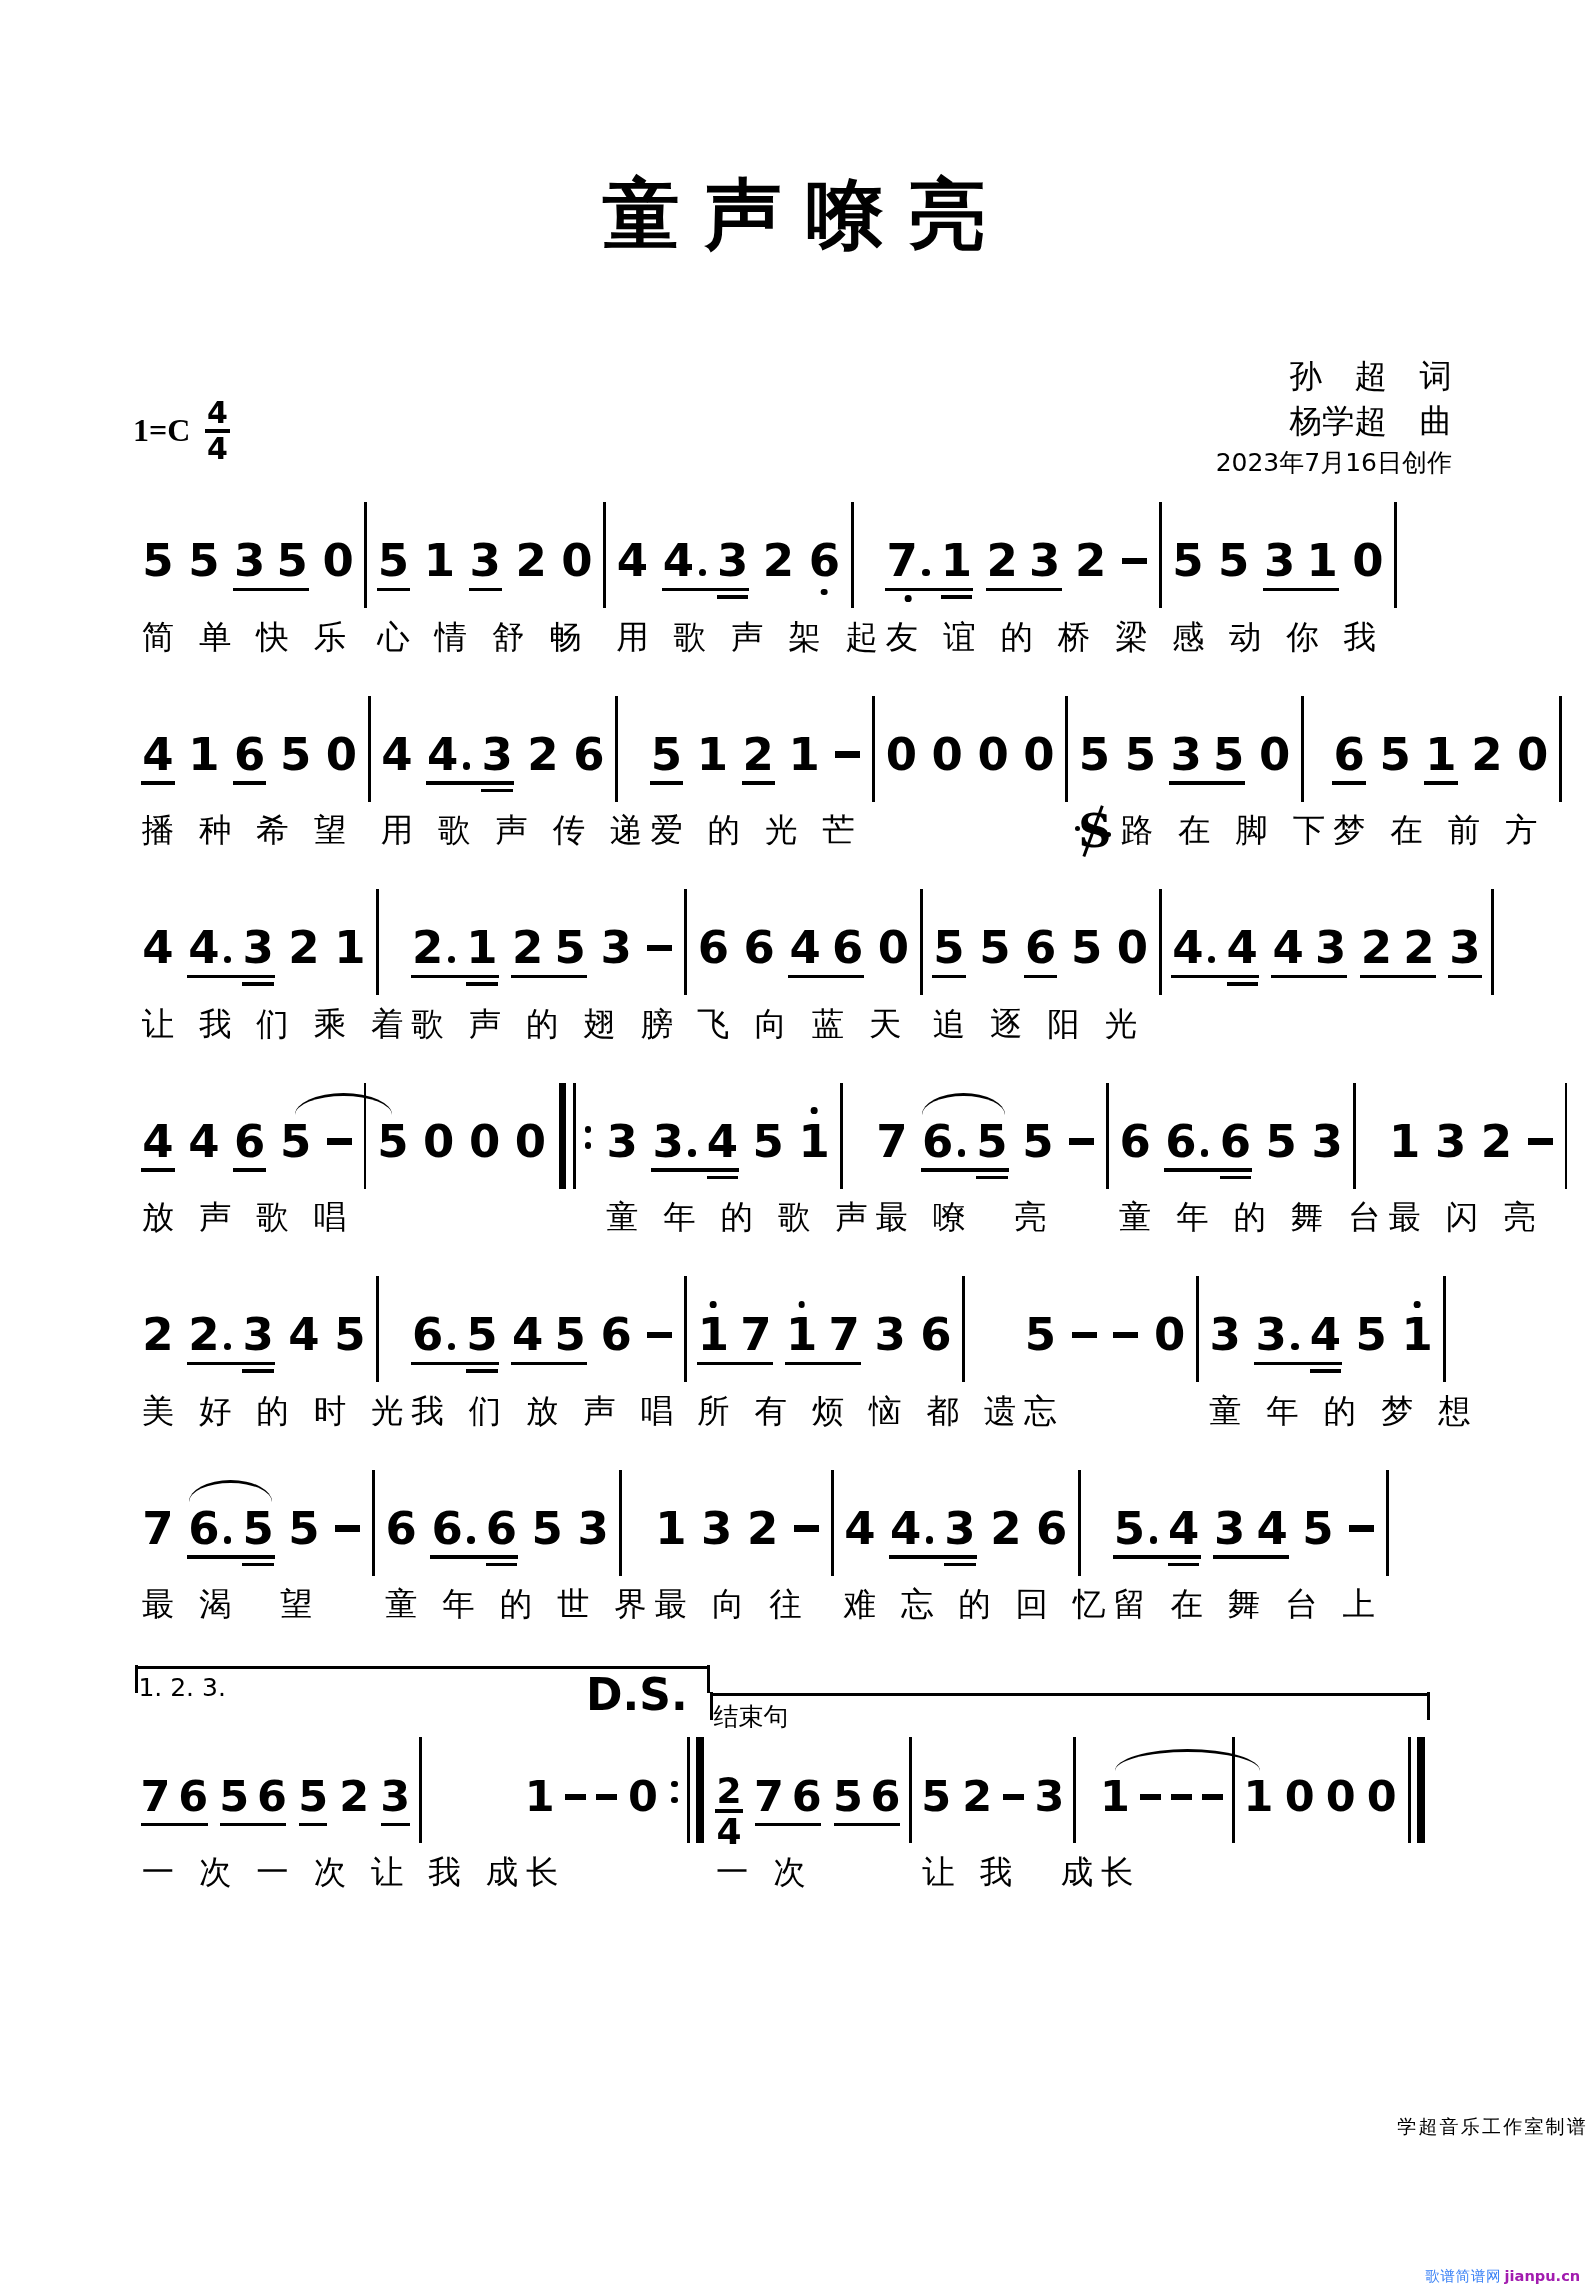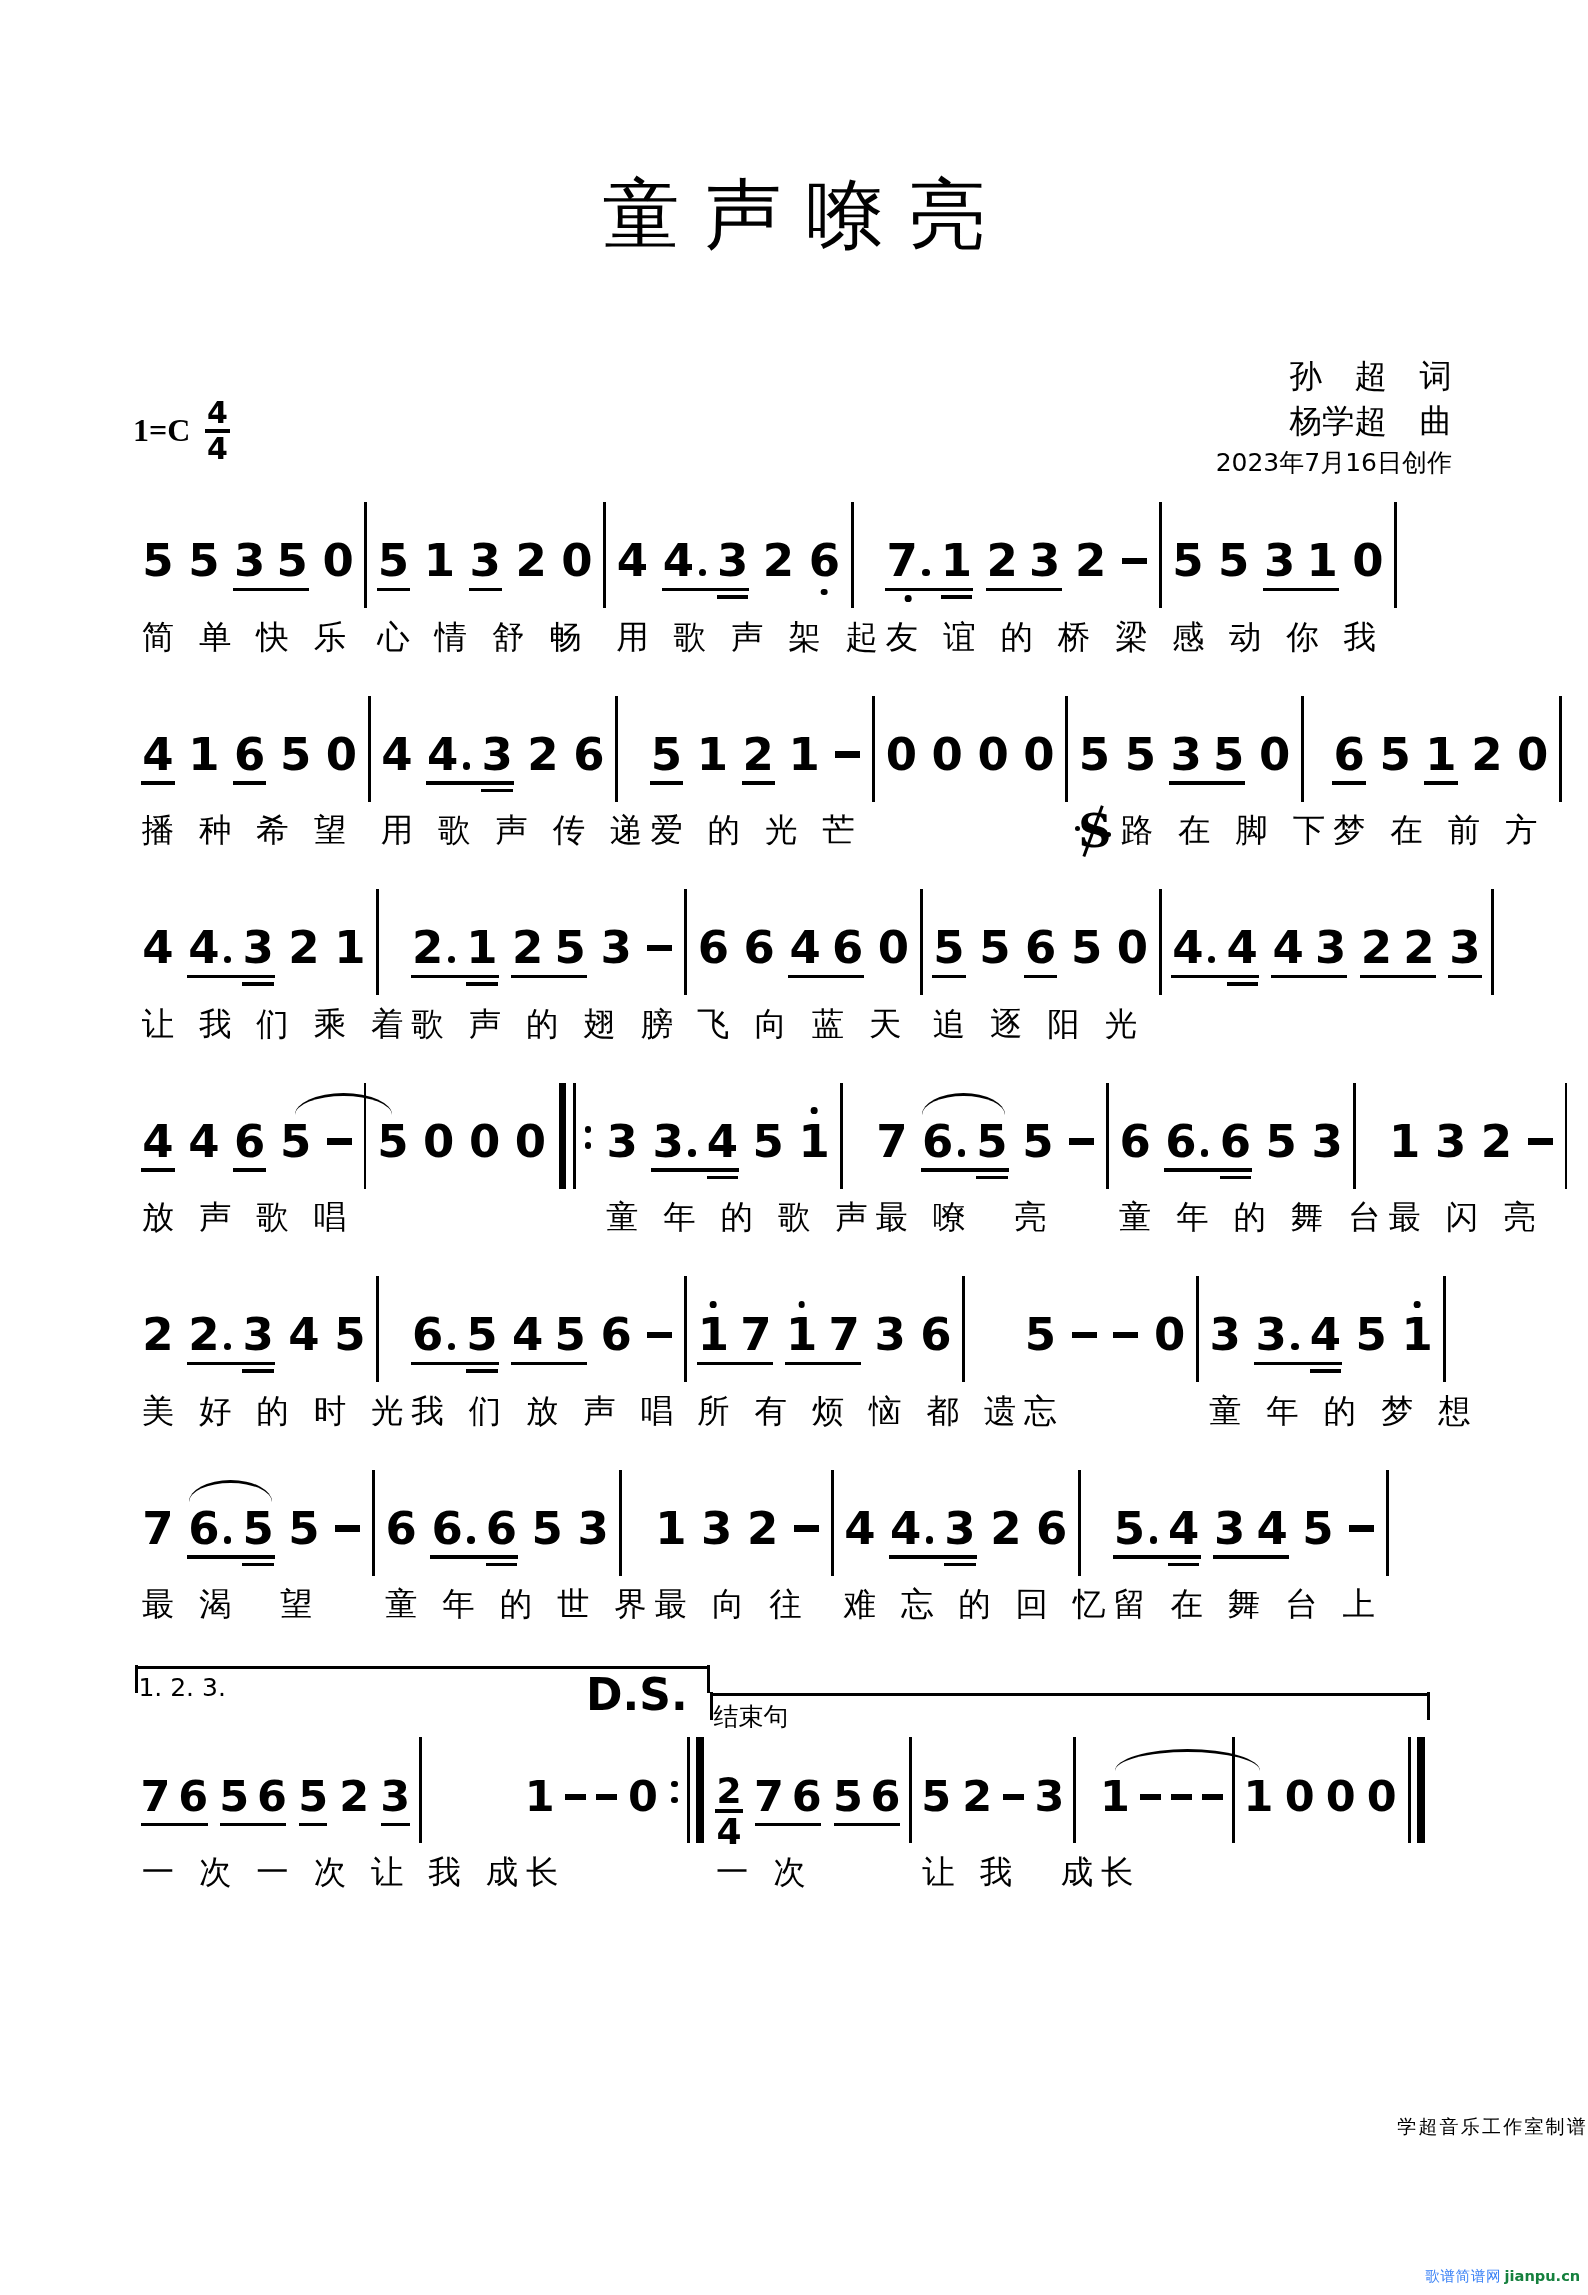--- a/index.html
+++ b/index.html
@@ -1,19 +1,19 @@
 <!DOCTYPE html>
 <html style="font-size:9px"><head>
 <meta charset="utf-8">
 <style>
   html,body{margin:0;padding:0;background:#fff;}
   .page{position:relative;width:1588px;height:2295px;background:#ffffff;overflow:hidden;
         font-family:"DejaVu Sans",sans-serif;color:#000;}
   .title{position:absolute;top:164px;left:0;width:100%;margin:0;text-align:center;
-         font-size:77px;font-weight:normal;letter-spacing:25px;text-indent:25px;}
+         font-size:77px;font-weight:bold;letter-spacing:25px;text-indent:25px;}
   .keysig{position:absolute;left:133px;top:399px;display:flex;align-items:center;gap:14.6px;}
   .tonic{font-family:"Liberation Serif","DejaVu Serif",serif;font-size:32px;font-weight:bold;}
   .meter{display:inline-flex;flex-direction:column;align-items:center;}
   .meter .md{font-size:30px;font-weight:bold;line-height:28px;}
   .meter .mbar{width:25px;height:3.4px;background:#000;margin:2.2px 0;}
   .credits{position:absolute;right:136px;top:354px;text-align:right;font-size:32.5px;line-height:45px;}
   .credits .date{font-size:25px;line-height:31px;margin-top:3.4px;margin-left:44px;}
   .music{position:absolute;left:135px;top:493px;width:1334px;}
   .line{position:relative;margin-bottom:28px;}
   .line.has-brackets{padding-top:74px;}
@@ -967,16 +967,16 @@
           <span class="vt vtR"></span>
           <span class="vlabel">结束句</span>
         </div>
         <div class="tie" style="left: 980px; width: 145px; top: 95px;"></div>
       </div>
     </div>
 
   <div class="footer">学超音乐工作室制谱</div>
 
   <div class="watermark">
-    <span class="wm-cn" style="color: #3b82f6;">歌谱简谱网</span><span class="wm-en" style="color: #15803d;">jianpu.cn</span>
+    <span class="wm-cn" style="color: #3b82f6;">歌谱简谱网</span><span class="wm-en" style="color: #a21caf;">jianpu.cn</span>
   </div>
 </div>
 
 
 </body></html>

